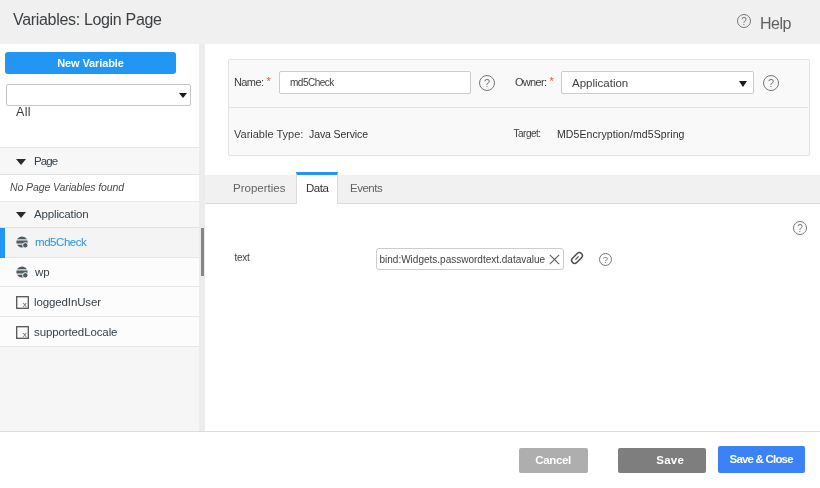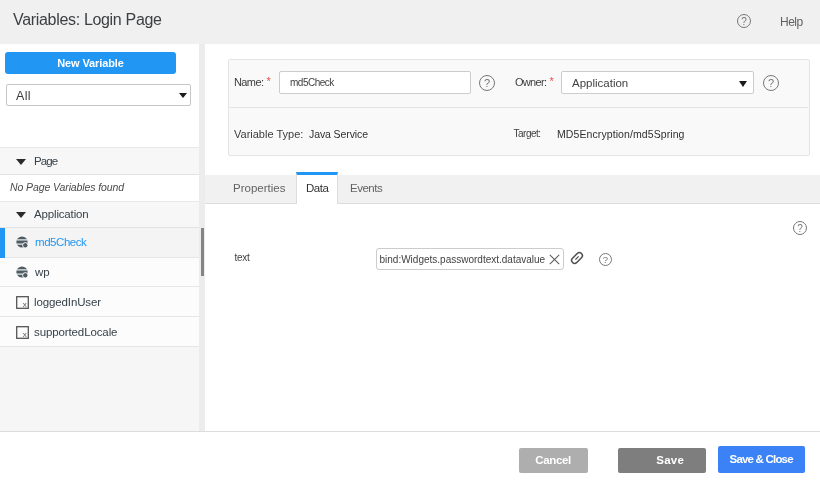--- a/index.html
+++ b/index.html
@@ -8,28 +8,28 @@
   .abs { position:absolute; white-space:pre; }
   .hc { position:absolute; border:1.4px solid #777; border-radius:50%; color:#777; text-align:center; }
 </style>
 </head>
 <body>
 <div id="page">
 
   <div class="abs" style="left:0;top:0;width:820px;height:44px;background:#f0f0f0;"></div>
   <div class="abs" style="left:13px;top:11px;font-size:16px;letter-spacing:-0.32px;color:#3d4043;">Variables: Login Page</div>
   <div class="hc" style="left:737px;top:14px;width:14px;height:14px;font-size:10px;line-height:13px;">?</div>
-  <div class="abs" style="left:760px;top:14.5px;font-size:12px;letter-spacing:-0.5px;color:#606060;margin-left:20px;">Help</div>
+  <div class="abs" style="left:760px;top:14.5px;font-size:16px;letter-spacing:-0.5px;color:#606060;">Help</div>
 
   <div class="abs" style="left:0;top:44px;width:199px;height:387px;background:#fff;"></div>
 
   <div class="abs" style="left:5px;top:52px;width:171px;height:22px;background:#2196f3;border-radius:3px;color:#fff;font-size:11px;font-weight:bold;letter-spacing:-0.1px;text-align:center;line-height:22px;">New Variable</div>
 
   <div class="abs" style="left:6px;top:84px;width:185px;height:22px;border:1px solid #c6c6c6;border-radius:2px;background:#fff;">
-    <span style="position:absolute;left:9px;top:4px;font-size:12.5px;letter-spacing:0.3px;color:#3a3a3a;">All</span>
+    <span style="position:absolute;left:9px;top:20px;font-size:12.5px;letter-spacing:0.3px;color:#3a3a3a;">All</span>
     <span style="position:absolute;right:3.5px;top:8px;width:0;height:0;border-left:4px solid transparent;border-right:4px solid transparent;border-top:5.5px solid #1b1b1b;"></span>
   </div>
 
 
   <div class="abs" style="left:0;top:147px;width:199px;height:28px;background:#f7f7f7;border-top:1px solid #e8e8e8;border-bottom:1px solid #e2e2e2;">
     <span style="position:absolute;left:16px;top:11px;width:0;height:0;border-left:5px solid transparent;border-right:5px solid transparent;border-top:6px solid #2b2b2b;"></span>
     <span style="position:absolute;left:34px;top:6.5px;font-size:11.5px;letter-spacing:-0.9px;color:#37424a;">Page</span>
   </div>
   <div class="abs" style="left:0;top:176px;width:199px;height:25px;background:#fff;">
     <span style="position:absolute;left:10px;top:5px;font-size:10.5px;letter-spacing:-0.1px;font-style:italic;color:#4a4a4a;">No Page Variables found</span>

